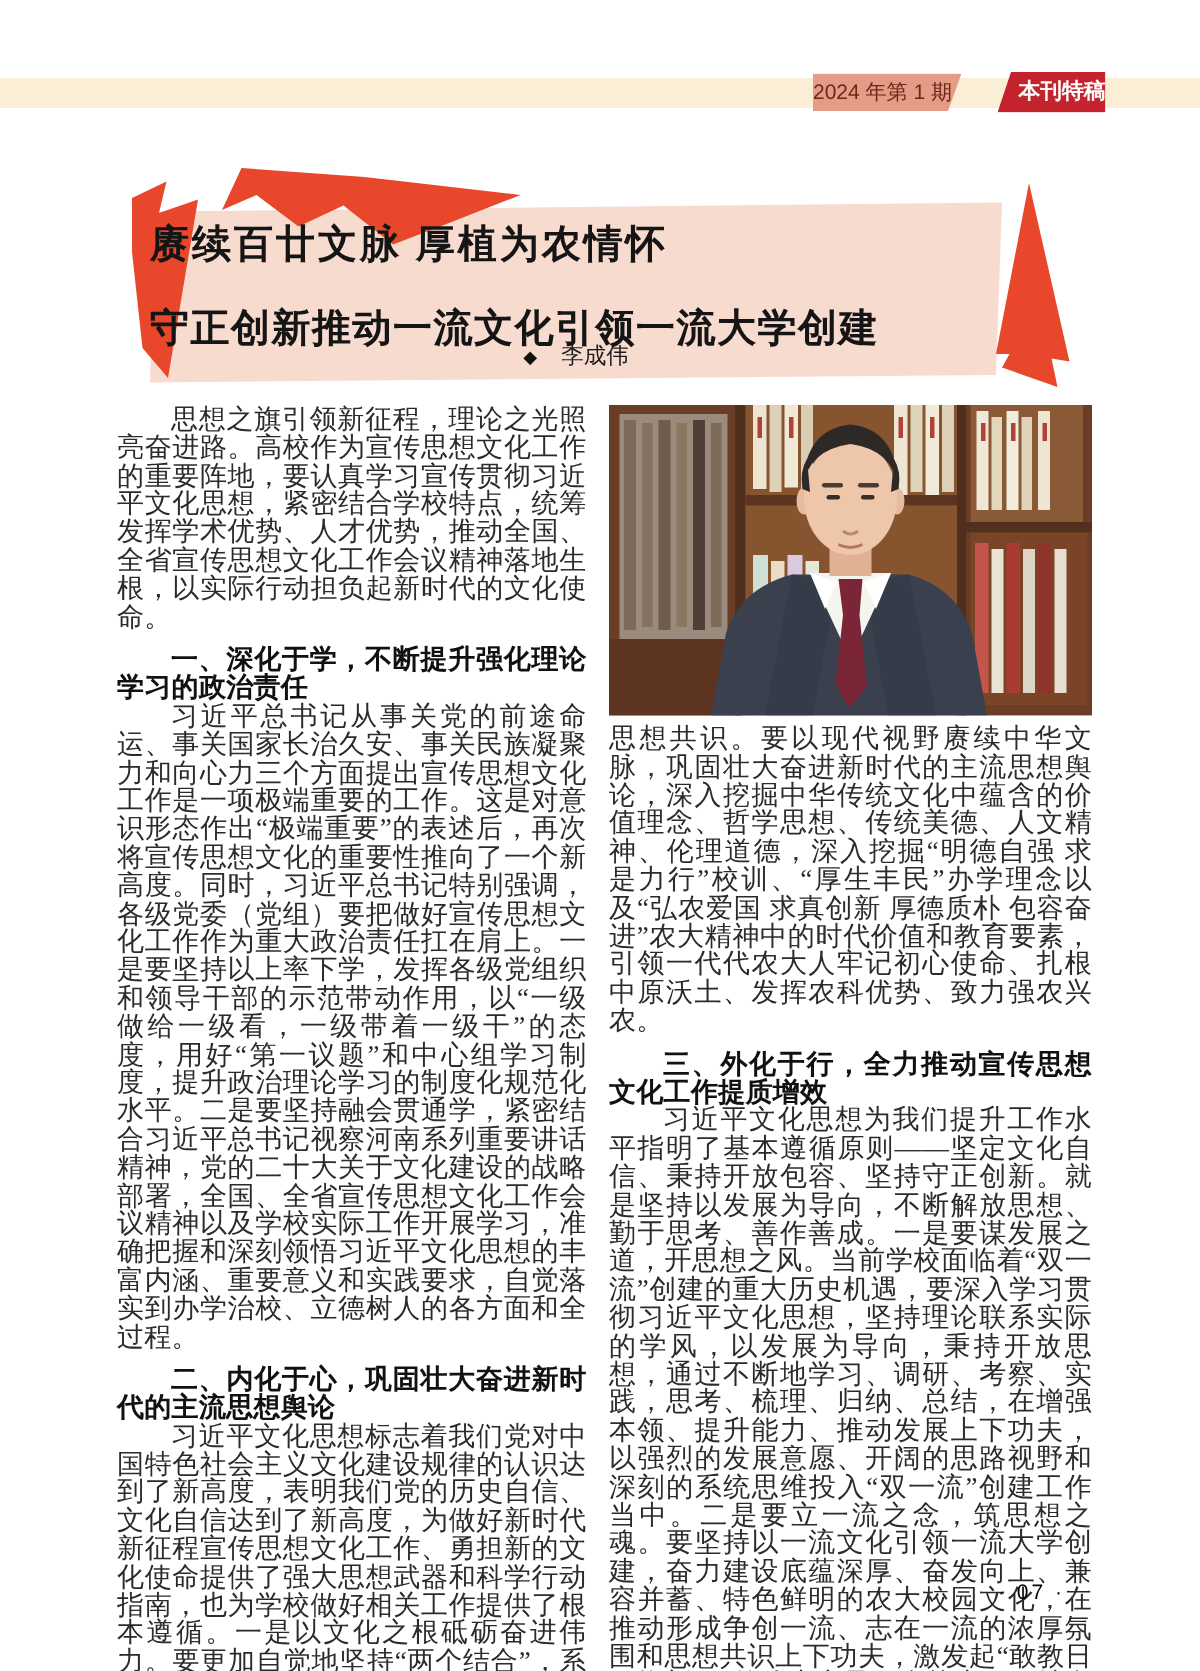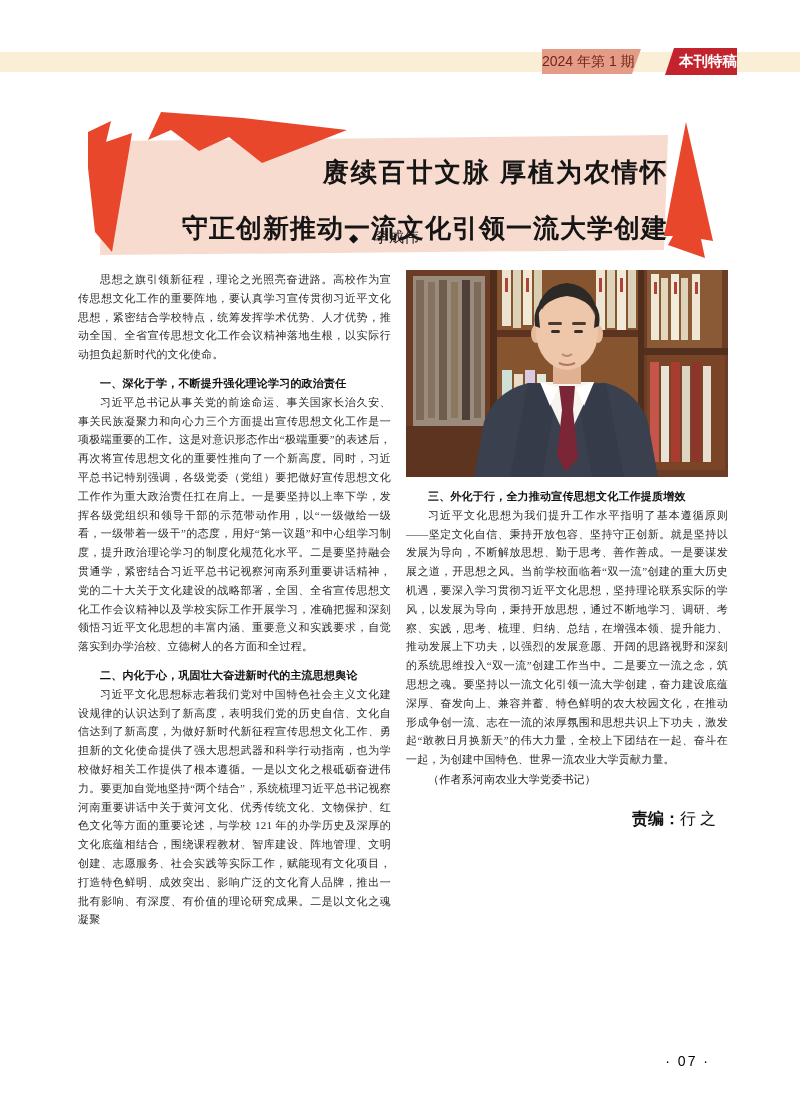--- a/index.html
+++ b/index.html
@@ -48,23 +48,23 @@
   }
   
   .title-decor {
     position: absolute;
     left: 0; top: 0;
     width: 800px; height: 1114px;
     pointer-events: none;
   }
   .title-block {
     position: absolute;
-    left: 100px; top: 144px;
+    left: 100px; top: 134px;
     width: 568px; height: 115px;
-    text-align: right;
+    text-align: left;
   }
   .title-line1 {
     margin-top: 11px;
     font-family: "Liberation Sans", sans-serif;
     font-weight: bold;
     font-size: 26px;
     letter-spacing: 2px;
     color: #151515;
   }
   .title-line2 {
@@ -88,21 +88,21 @@
   .body-wrap {
     position: absolute;
     left: 78px; top: 270px;
     width: 650px;
     display: flex;
     gap: 15px;
   }
   .col { width: 313px; }
   .col.right { width: 322px; }
   .body-wrap p, .body-wrap h3 {
-    font-size: 11px;
+    font-size: 18px;
     line-height: 18.8px;
     text-align: justify;
     letter-spacing: 0.2px;
   }
   .para { text-indent: 2em; color: #2b2b2b; }
   .heading {
     font-family: "Liberation Sans", sans-serif;
     font-weight: bold;
     color: #111;
     text-indent: 2em;
@@ -254,20 +254,21 @@
           <path d="M129,56 Q127,44 132,36 L134,58 Z" fill="#2d2926"></path>
           <path d="M193,56 Q195,44 190,36 L188,58 Z" fill="#2d2926"></path>
           <rect x="142" y="52" width="14" height="3" rx="1.5" fill="#4a3a30"></rect>
           <rect x="166" y="52" width="14" height="3" rx="1.5" fill="#4a3a30"></rect>
           <rect x="145" y="60" width="9" height="3" rx="1.5" fill="#3a2d25"></rect>
           <rect x="168" y="60" width="9" height="3" rx="1.5" fill="#3a2d25"></rect>
           <path d="M156,84 Q161,88 166,84" stroke="#b98a6d" stroke-width="2" fill="none"></path>
           <path d="M153,93 Q161,97 169,93" stroke="#b5755c" stroke-width="2" fill="none"></path>
         </svg>
       </div>
+      <p class="para" style="text-indent:0">思想共识。要以现代视野赓续中华文脉，巩固壮大奋进新时代的主流思想舆论，深入挖掘中华传统文化中蕴含的价值理念、哲学思想、传统美德、人文精神、伦理道德，深入挖掘“明德自强 求是力行”校训、“厚生丰民”办学理念以及“弘农爱国 求真创新 厚德质朴 包容奋进”农大精神中的时代价值和教育要素，引领一代代农大人牢记初心使命、扎根中原沃土、发挥农科优势、致力强农兴农。</p>
       <h3 class="heading">三、外化于行，全力推动宣传思想文化工作提质增效</h3>
       <p class="para">习近平文化思想为我们提升工作水平指明了基本遵循原则——坚定文化自信、秉持开放包容、坚持守正创新。就是坚持以发展为导向，不断解放思想、勤于思考、善作善成。一是要谋发展之道，开思想之风。当前学校面临着“双一流”创建的重大历史机遇，要深入学习贯彻习近平文化思想，坚持理论联系实际的学风，以发展为导向，秉持开放思想，通过不断地学习、调研、考察、实践，思考、梳理、归纳、总结，在增强本领、提升能力、推动发展上下功夫，以强烈的发展意愿、开阔的思路视野和深刻的系统思维投入“双一流”创建工作当中。二是要立一流之念，筑思想之魂。要坚持以一流文化引领一流大学创建，奋力建设底蕴深厚、奋发向上、兼容并蓄、特色鲜明的农大校园文化，在推动形成争创一流、志在一流的浓厚氛围和思想共识上下功夫，激发起“敢教日月换新天”的伟大力量，全校上下团结在一起、奋斗在一起，为创建中国特色、世界一流农业大学贡献力量。</p>
       <p class="attribution">（作者系河南农业大学党委书记）</p>
       <div class="editor-line">
         <span class="lbl">责编：</span><span>行  之</span>
       </div>
     </div>
   </div>
 
   <div class="page-number">· 07 ·</div>

